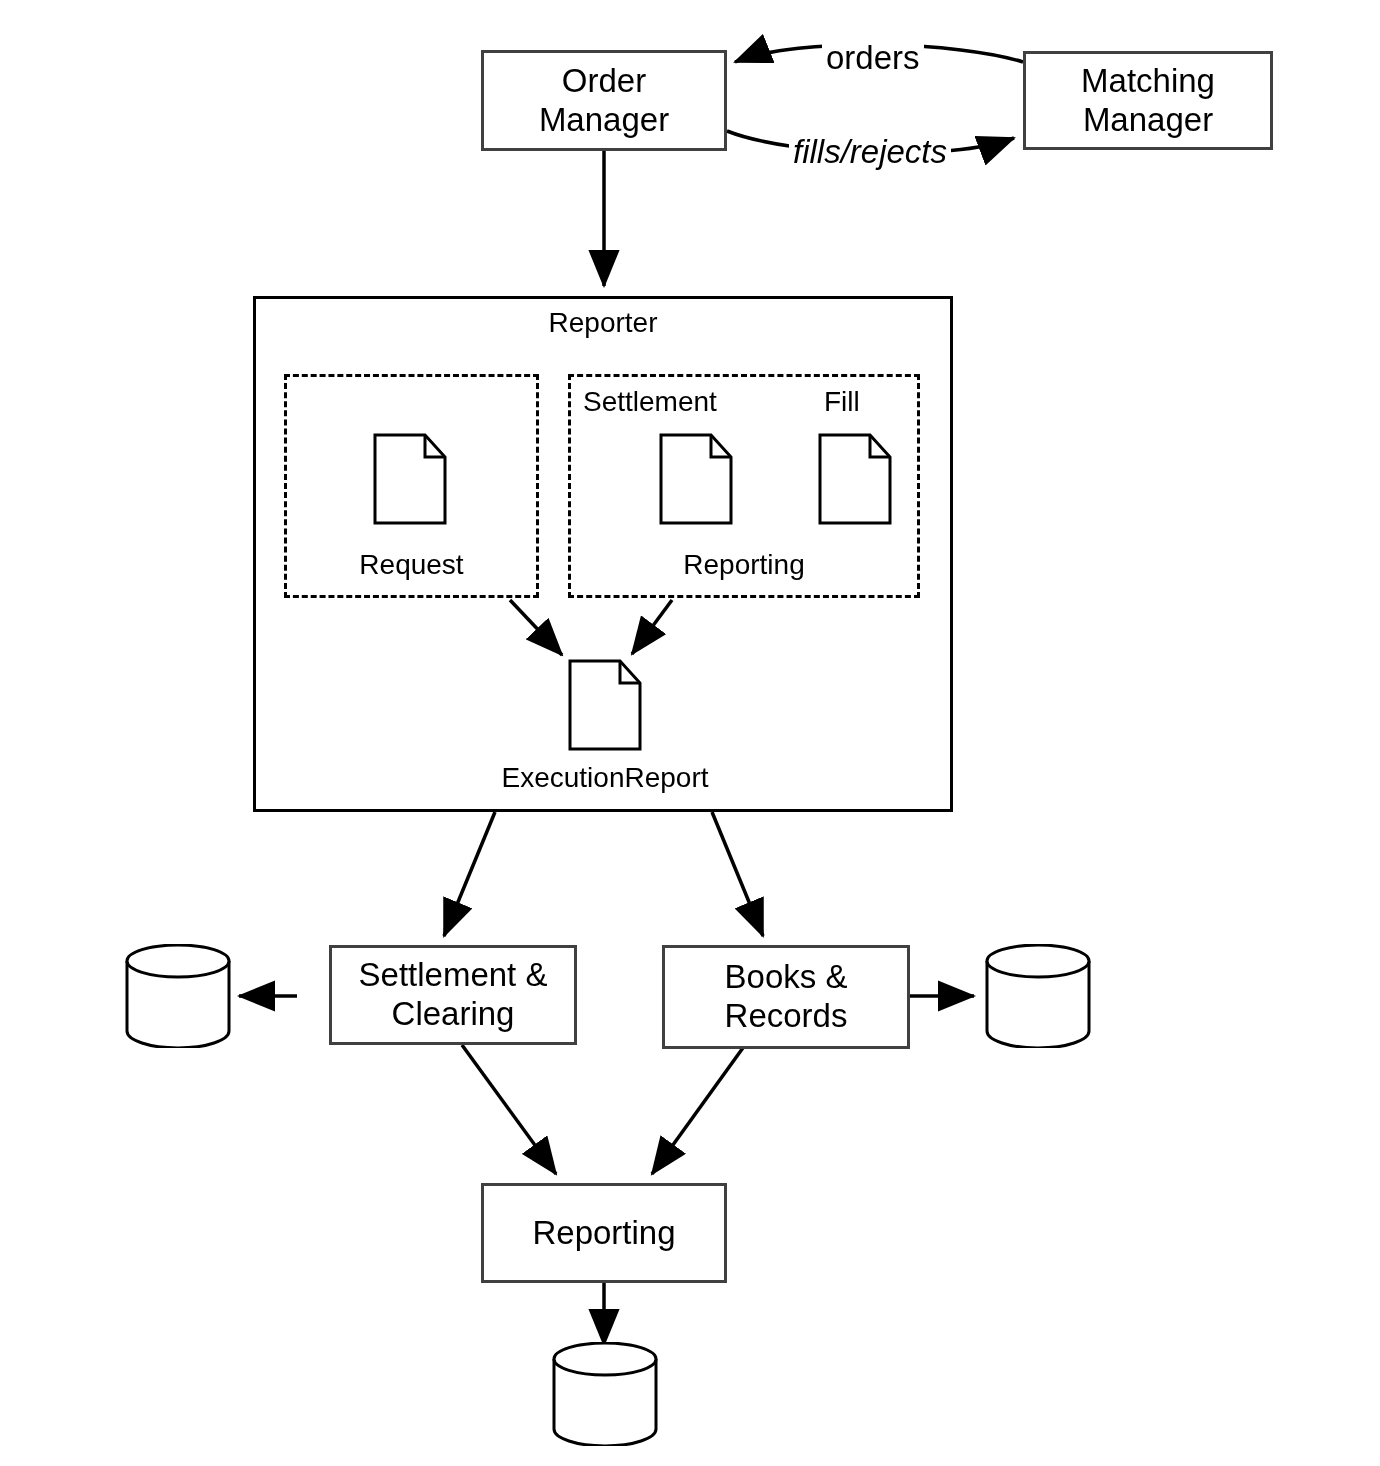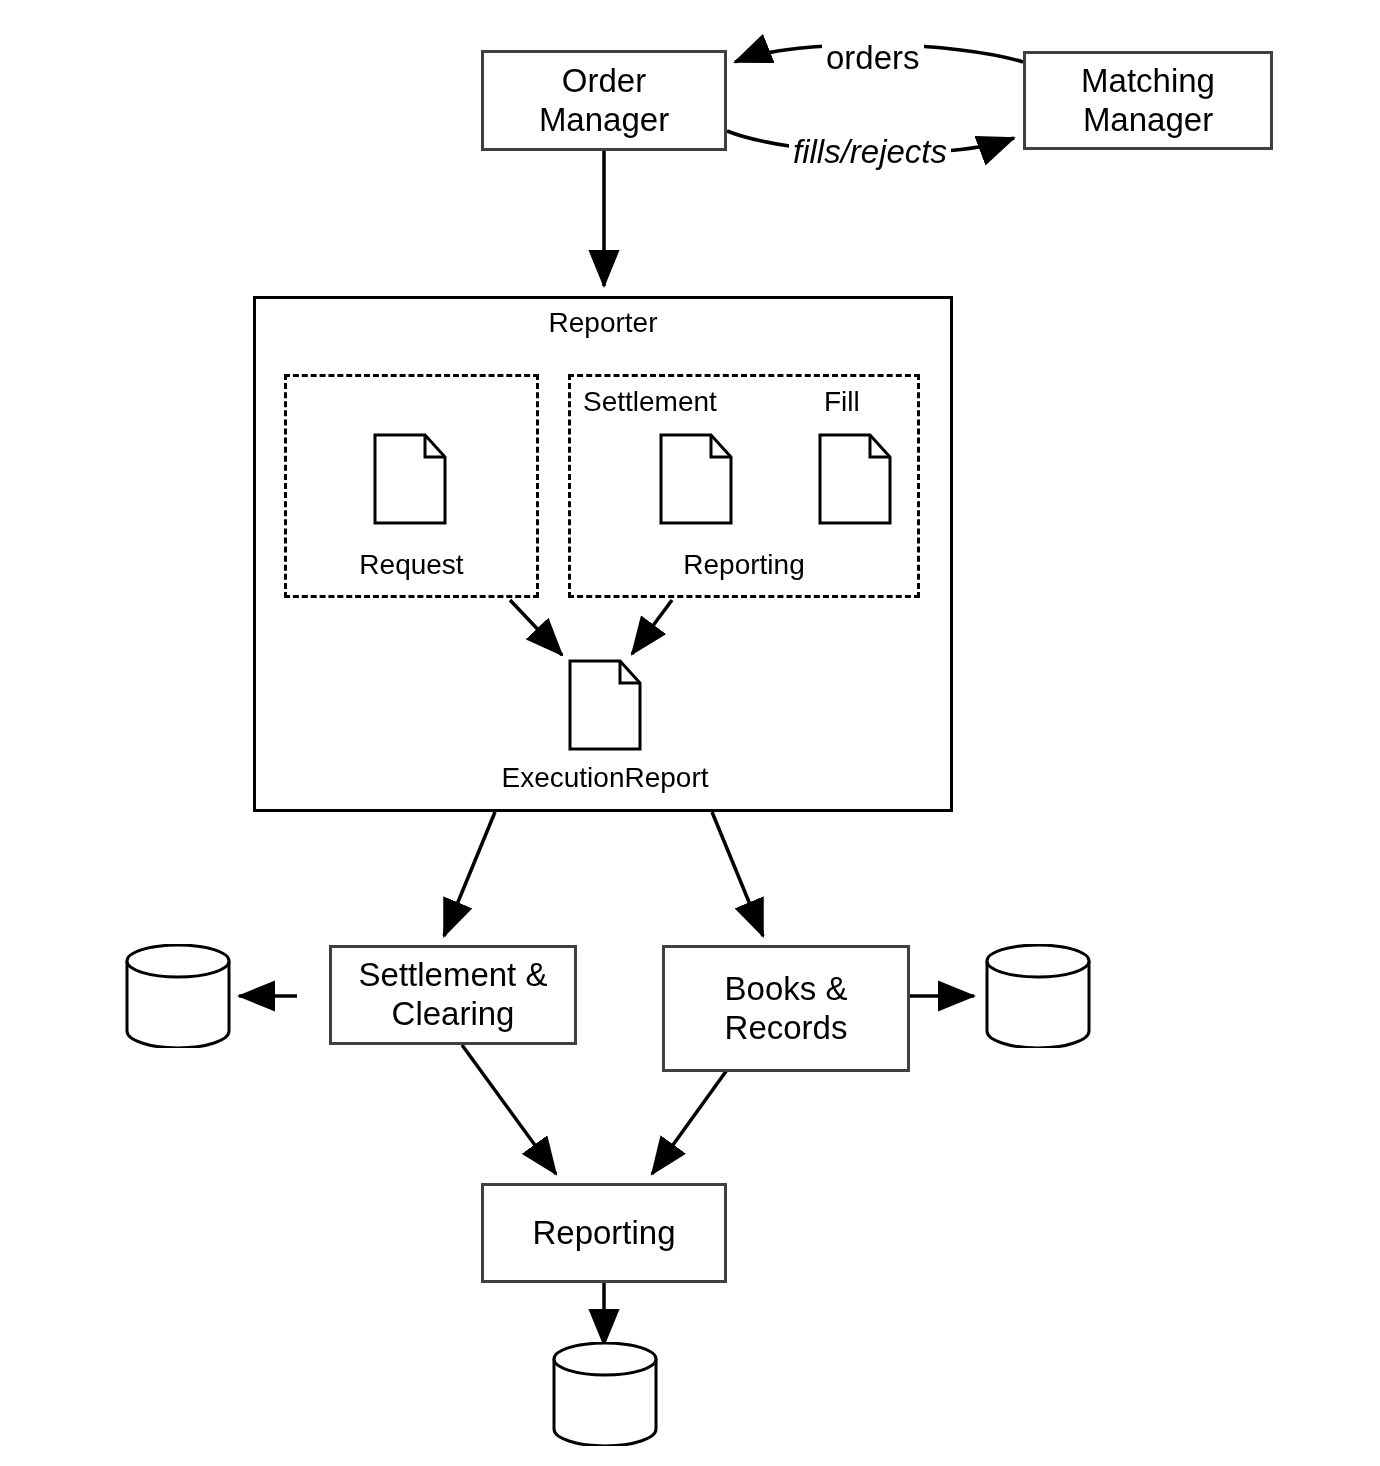--- a/index.html
+++ b/index.html
@@ -160,21 +160,21 @@
   <div class="free-label" style="left:405px; top:763px; width:400px;">ExecutionReport</div>
 
   <svg class="cyl-icon" style="left:125px; top:944px;" width="106" height="104" viewBox="0 0 106 104" xmlns="http://www.w3.org/2000/svg">
     <path d="M2,17 L2,87 A51,17 0 0 0 104,87 L104,17" fill="#ffffff" stroke="#000000" stroke-width="3"></path>
     <ellipse cx="53" cy="17" rx="51" ry="16" fill="#ffffff" stroke="#000000" stroke-width="3"></ellipse>
   </svg>
 
   <div class="node-box" style="left:297px; top:945px; width:248px; height:100px;margin-left:32px;">Settlement &amp;
 Clearing</div>
 
-  <div class="node-box" style="left:662px; top:945px; width:248px; height:127px;">Books &amp;
+  <div class="node-box" style="left:662px; top:945px; width:248px; height:104px;">Books &amp;
 Records</div>
 
   <svg class="cyl-icon" style="left:985px; top:944px;" width="106" height="104" viewBox="0 0 106 104" xmlns="http://www.w3.org/2000/svg">
     <path d="M2,17 L2,87 A51,17 0 0 0 104,87 L104,17" fill="#ffffff" stroke="#000000" stroke-width="3"></path>
     <ellipse cx="53" cy="17" rx="51" ry="16" fill="#ffffff" stroke="#000000" stroke-width="3"></ellipse>
   </svg>
 
   <div class="node-box" style="left:481px; top:1183px; width:246px; height:100px;">Reporting</div>
 
   <svg class="cyl-icon" style="left:552px; top:1342px;" width="106" height="104" viewBox="0 0 106 104" xmlns="http://www.w3.org/2000/svg">

